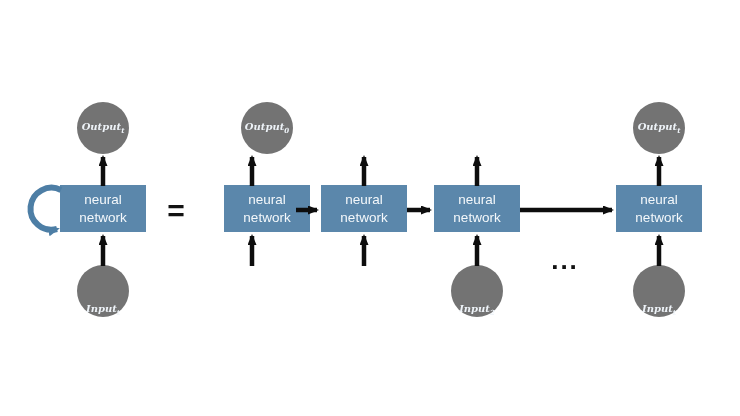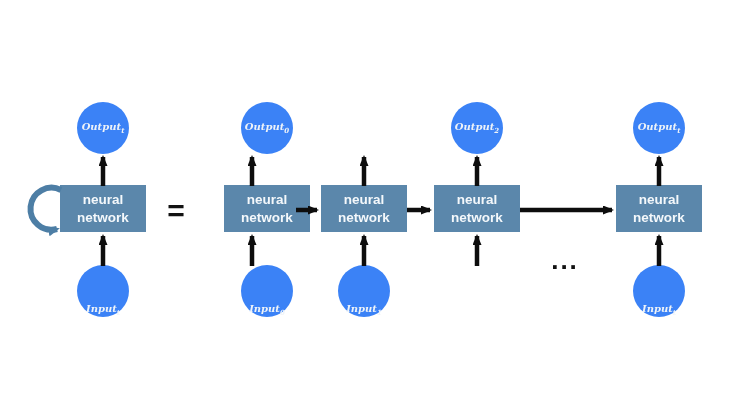--- a/index.html
+++ b/index.html
@@ -4,35 +4,35 @@
 <title>Recurrent neural network unrolled diagram</title>
 <style>
   html,body { margin:0; padding:0; background:#ffffff; }
   .stage {
     position:relative; width:740px; height:416px; background:#ffffff;
     font-family:"Liberation Sans", sans-serif; overflow:hidden;
   }
   .unit { position:absolute; top:0; width:86px; height:416px; }
   .circle {
     position:absolute; left:17px; width:52px; height:52px; border-radius:50%;
-    background:#3b82f6; display:flex; align-items:center; justify-content:center;
+    background:#737373; display:flex; align-items:center; justify-content:center;
   }
   .circle.out { top:102px; }
   .circle.in  { top:265px;align-items:flex-end; }
   .nlbl {
     font-family:"DejaVu Serif", serif; font-style:italic; font-weight:600;
     font-size:10px; color:#eef3f8; white-space:nowrap;
   }
   .nlbl sub { font-size:7px; font-style:italic; }
   .rect {
     position:absolute; left:0; top:185px; width:86px; height:47px;
     background:#5b87ab; display:flex; align-items:center; justify-content:center;
   }
   .rect .rlbl {
-    color:#f4f8fb; font-size:13.5px; line-height:1.3; width:70px; text-align:center;font-weight:bold;
+    color:#f4f8fb; font-size:13.5px; line-height:1.3; width:70px; text-align:center;
   }
   .eq {
     position:absolute; left:160px; top:192px; width:32px; height:38px;
     font-size:30px; font-weight:700; color:#121212; text-align:center; line-height:38px;
   }
   .dots {
     position:absolute; left:541px; top:240px; width:48px; height:40px;
     text-align:center; font-size:26px; font-weight:800; letter-spacing:2px;
     color:#111111; line-height:40px;
   }
@@ -59,40 +59,34 @@
 
   <div class="eq">=</div>
 
   <div class="unit" style="left:224px">
     <div class="circle out">
       <span class="nlbl"><span>Output</span><sub>0</sub></span>
     </div>
     <div class="rect">
       <span class="rlbl">neural network</span>
     </div>
-    <div class="circle in">
-      <span class="nlbl"><span>Input</span><sub>0</sub></span>
-    </div>
   </div>
 
   <div class="unit" style="left:321px">
     <div class="rect">
       <span class="rlbl">neural network</span>
     </div>
-    <div class="circle in">
-      <span class="nlbl"><span>Input</span><sub>1</sub></span>
-    </div>
   </div>
 
   <div class="unit" style="left:434px">
-    <div class="circle out">
-      <span class="nlbl"><span>Output</span><sub>2</sub></span>
-    </div>
     <div class="rect">
       <span class="rlbl">neural network</span>
+    </div>
+    <div class="circle in">
+      <span class="nlbl"><span>Input</span><sub>2</sub></span>
     </div>
   </div>
 
   <div class="dots">...</div>
 
   <div class="unit" style="left:616px">
     <div class="circle out">
       <span class="nlbl"><span>Output</span><sub>t</sub></span>
     </div>
     <div class="rect">

